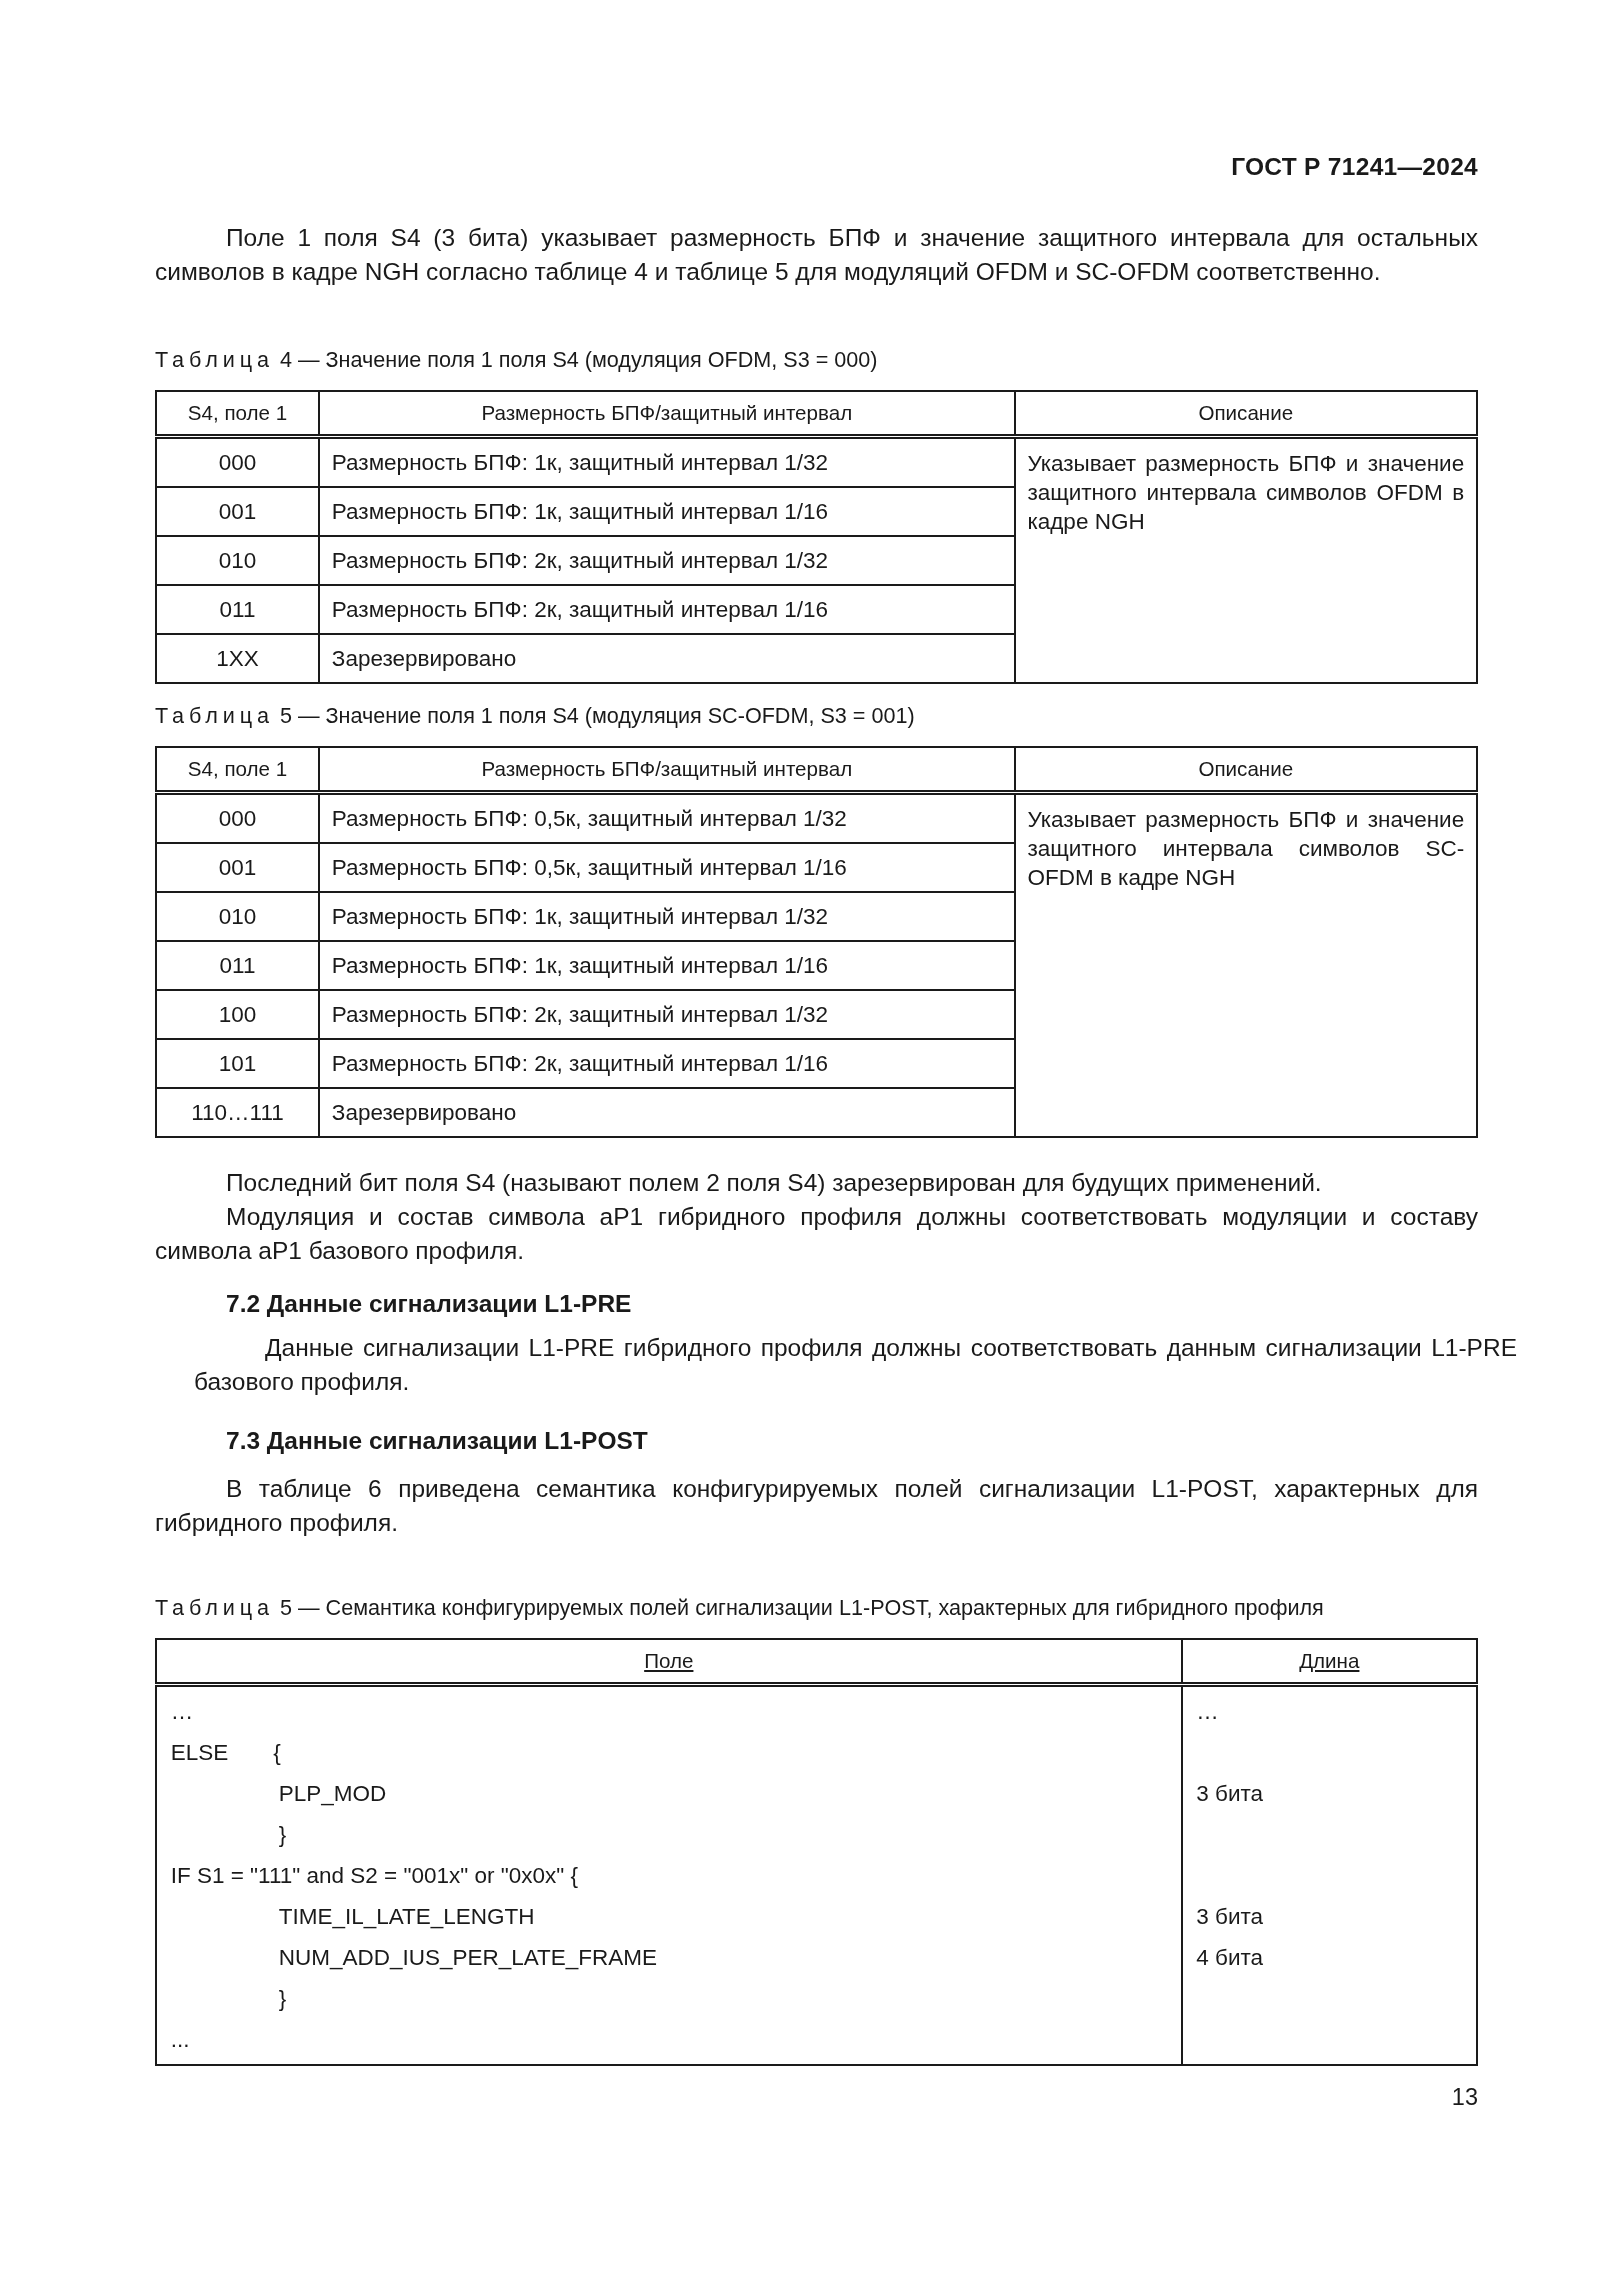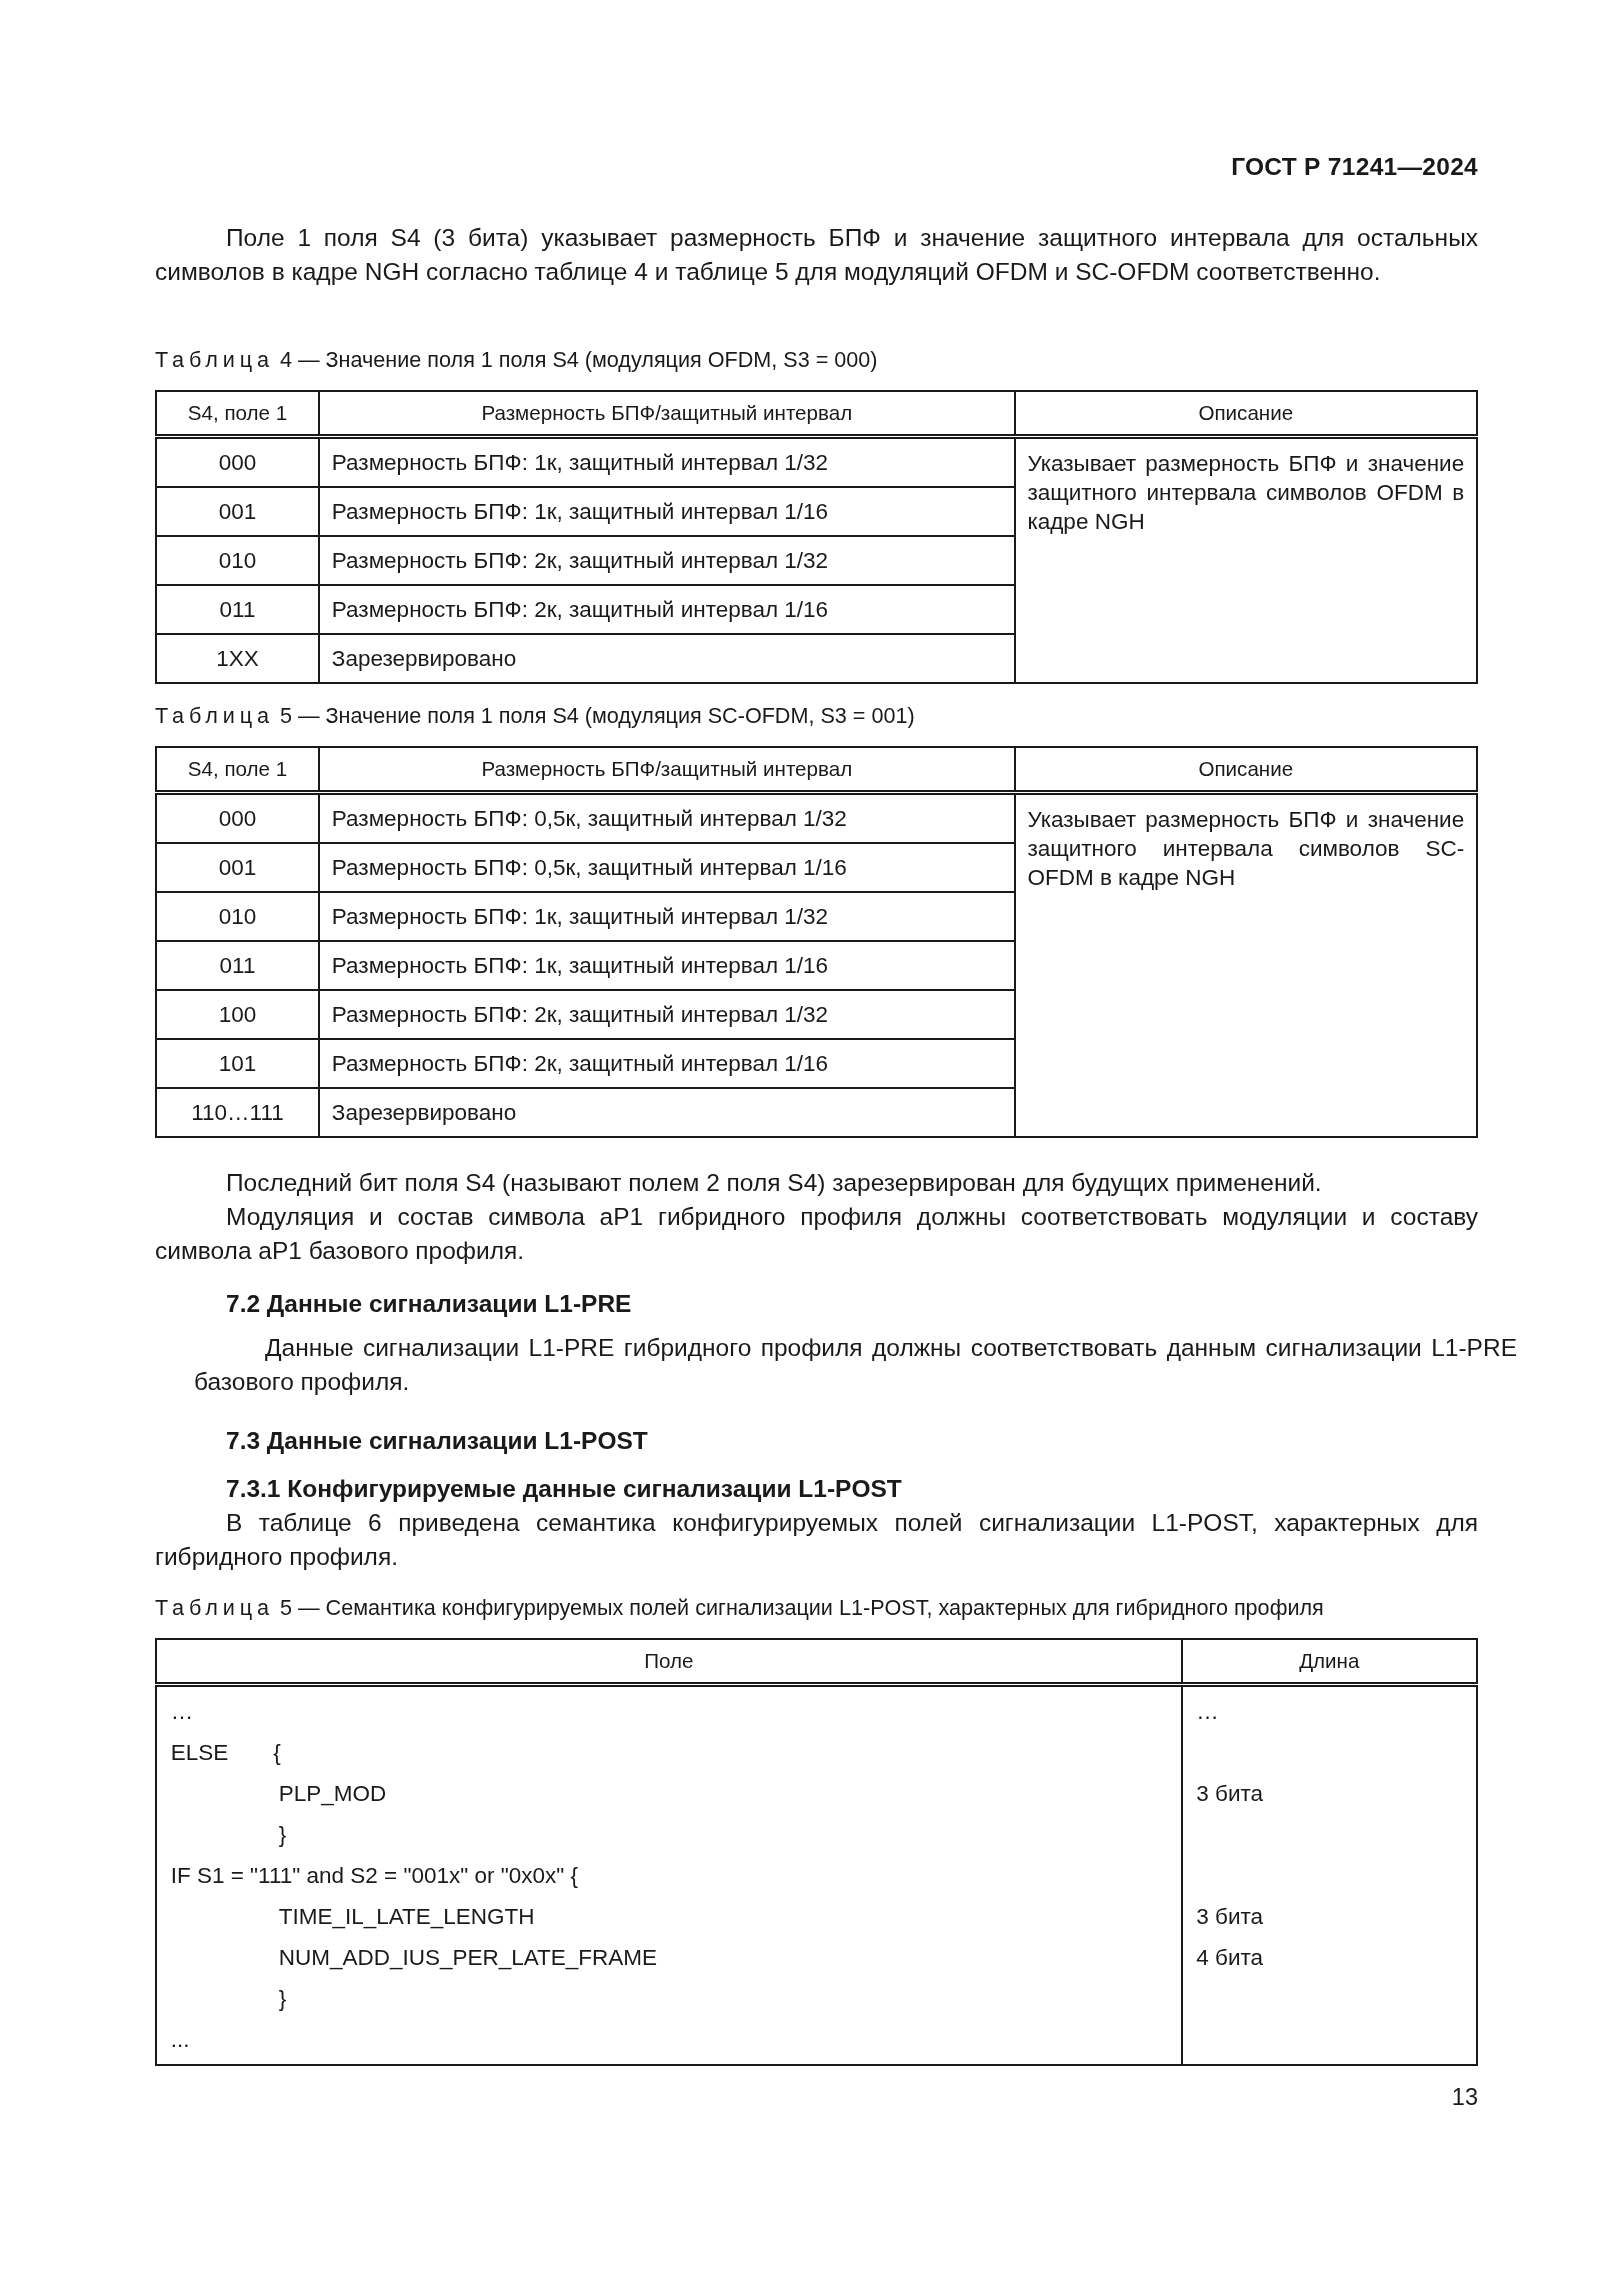--- a/index.html
+++ b/index.html
@@ -13,21 +13,21 @@
   table { border-collapse: collapse; width: 1323px; font-size: 22.5px; }
   table td, table th { border: 2px solid #1a1a1a; padding: 0 11.8px; vertical-align: middle; font-weight: normal; }
   table.t thead th { font-size: 20.6px; height: 42px; text-align: center; border-top: 2.9px solid #1a1a1a; }
   table.t thead tr { border-bottom: 5.9px double #1a1a1a; }
   table.t tbody td { height: 47px; }
   table.t tbody tr:last-child td { border-bottom: 2.9px solid #1a1a1a; }
   td.code { text-align: center; width: 161px; padding: 0; }
   td.val { width: 670px; }
   td.desc { vertical-align: top; padding-top: 9.8px; line-height: 29px; text-align: justify; }
   table.t6 thead th { font-size: 20.6px; height: 42px; text-align: center; border-top: 2.9px solid #1a1a1a; }
-  table.t6 thead tr { border-bottom: 5.9px double #1a1a1a; }
+  table.t6 thead tr { border-bottom: 5.9px double #1a1a1a; text-decoration: underline; }
   table.t6 td { border-top: none; border-bottom: none; vertical-align: top; padding: 3.9px 13.7px; font-size: 22.5px; }
   table.t6 tbody tr:last-child td { border-bottom: 2.9px solid #1a1a1a; }
   .codeline { height: 41px; line-height: 41px; white-space: nowrap; }
   .ind { padding-left: 108px; }
   .brace { padding-left: 108px; }
   .else-brace { display: inline-block; margin-left: 45px; }
   .pagenum { position: absolute; right: 143px; top: 2084px; font-size: 23.5px; }
 </style>
 </head>
 <body>
@@ -131,21 +131,20 @@
   <div style="position:absolute; top:1287px; width:1323px;">
     <h2 class="heading">7.2 Данные сигнализации L1-PRE</h2>
   </div>
   <div style="position:absolute; top:1331px; width:1323px;margin-left:39px;">
     <p class="para">Данные сигнализации L1-PRE гибридного профиля должны соответствовать данным сигнализации L1-PRE базового профиля.</p>
   </div>
   <div style="position:absolute; top:1424px; width:1323px;">
     <h2 class="heading">7.3 Данные сигнализации L1-POST</h2>
   </div>
   <div style="position:absolute; top:1472px; width:1323px;">
-    <h3 class="heading">7.3.1 Конфигурируемые данные сигнализации L1-POST</h3>
     <p class="para">В таблице 6 приведена семантика конфигурируемых полей сигнализации L1-POST, характерных для гибридного профиля.</p>
   </div>
 
   <div style="position:absolute; top:1593px; width:1323px;">
     <p class="caption"><span class="sp">Таблица</span><span> 5 — Семантика конфигурируемых полей сигнализации L1-POST, характерных для гибридного профиля</span></p>
   </div>
   <div style="position:absolute; top:1638px;">
     <table class="t6">
       <thead>
         <tr>

